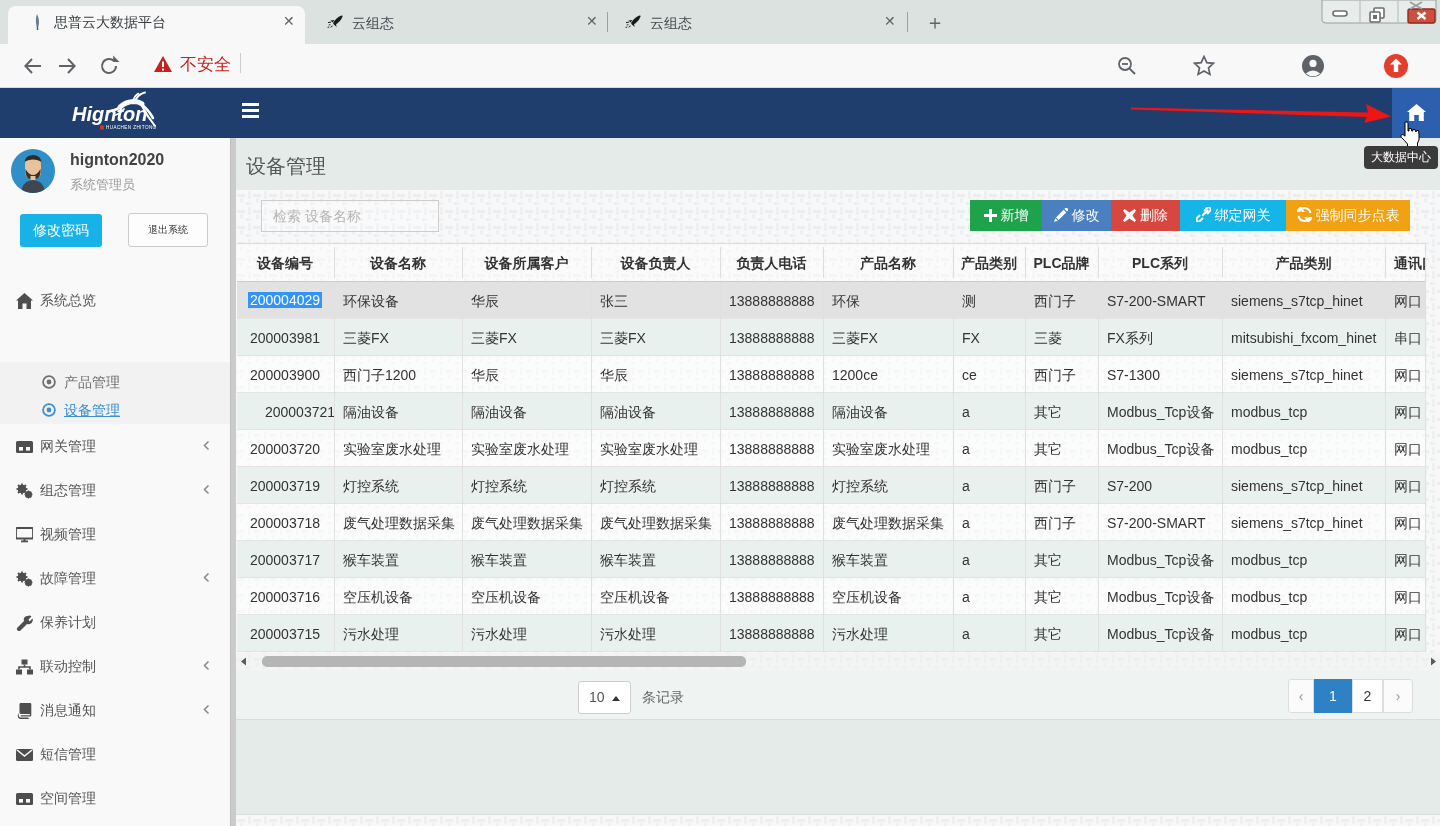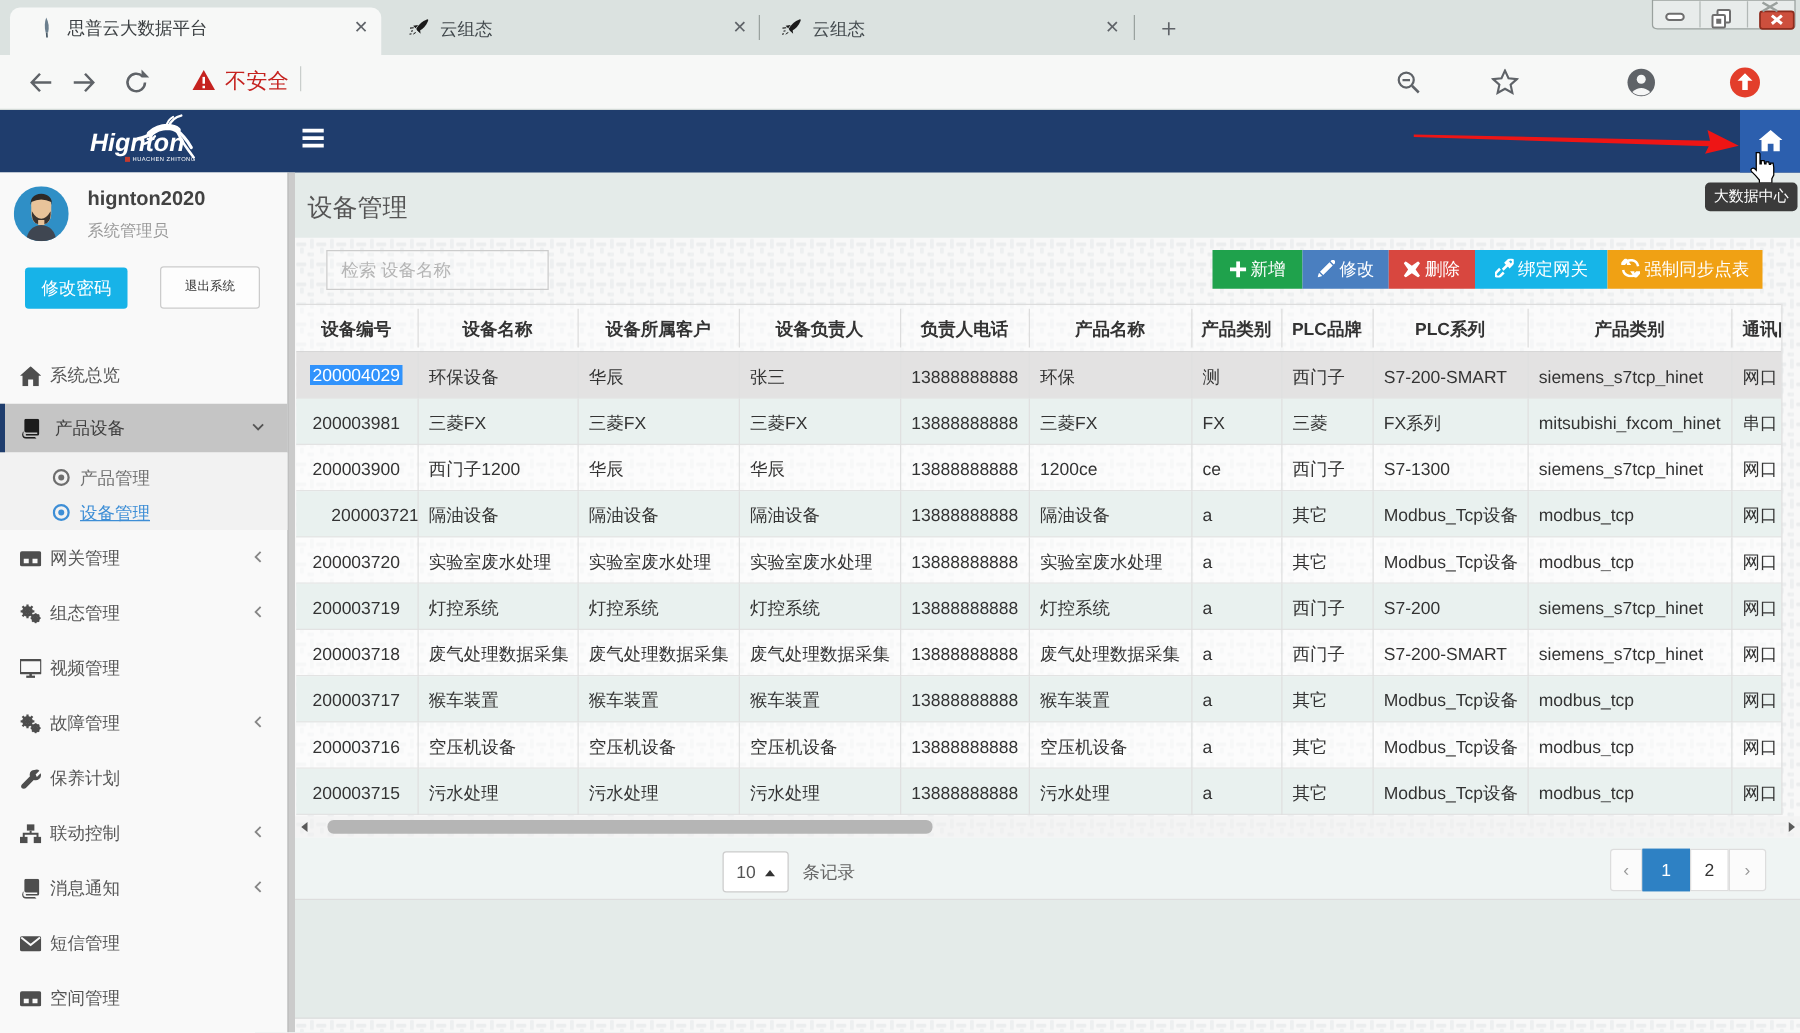--- a/index.html
+++ b/index.html
@@ -187,30 +187,20 @@
   <div class="abs" style="left:70px; top:151px; font-size:16px; font-weight:bold; color:#424242;">hignton2020</div>
   <div class="abs" style="left:70px; top:176px; font-size:13px; color:#9a9a9a;">系统管理员</div>
   <div class="abs" style="left:20px; top:214px; width:82px; height:33px; background:#17b3e8; border-radius:3px; color:#fff; font-size:14px; text-align:center; line-height:33px;">修改密码</div>
   <div class="abs" style="left:128px; top:213px; width:80px; height:34px; background:#fdfdfd; border:1px solid #ccc; border-radius:3px; color:#333; font-size:10px; text-align:center; line-height:32px;">退出系统</div>
 
   <div class="mi" style="top:279px;">
     <svg class="ic" viewBox="0 0 17 16">
         <path d="M8.5 0 L17 7.5 L15 7.5 L15 16 L10.5 16 L10.5 10.5 L6.5 10.5 L6.5 16 L2 16 L2 7.5 L0 7.5 Z" fill="#4e4e4e"></path>
       </svg>
     <span class="tx">系统总览</span>
-  </div>
-  <div class="mi" style="top:323px; height:39px; background:#c5c5c5; border-left:4px solid #1f3d6d;">
-    <svg class="ic" style="left:12px;" viewBox="0 0 17 16">
-        <path d="M3.5 1.2 Q3.5 0 4.7 0 L14 0 Q15.3 0 15.3 1.3 L15.3 12.2 Q15.3 13.4 14 13.4 L5 13.4 Q4.6 13.4 4.6 12.8 Q4.6 12.2 5 12.2 L13.8 12.2 L13.8 10.9 L4.9 10.9 Q3.5 10.9 3.5 9.5 Z" fill="#1c1c1c"></path>
-        <path d="M3.5 9.8 Q2.6 10.6 2.6 12.1 Q2.6 14.3 4.7 14.6 L12 14.6 L13.2 16 L5 16 Q2 16 1.7 12.8 Q1.6 10.6 3.5 9.8 Z" fill="#1c1c1c"></path>
-      </svg>
-    <span class="tx" style="color:#404040;">产品设备</span>
-    <svg class="chev" width="11" height="11" viewBox="0 0 11 11">
-        <path d="M1.5 3.5 L5.5 7.5 L9.5 3.5" stroke="#555" stroke-width="1.5" fill="none"></path>
-      </svg>
   </div>
   <div class="abs" style="left:0; top:362px; width:230px; height:62px; background:#f2f2f2;"></div>
   <div class="mi" style="top:368px; height:29px;">
     <svg class="ic" style="left:42px; width:14px; height:14px;" viewBox="0 0 14 14">
         <circle cx="7" cy="7" r="5.9" stroke="#6e6e6e" stroke-width="1.8" fill="none"></circle>
         <circle cx="7" cy="7" r="2.4" fill="#6e6e6e"></circle>
       </svg>
     <span class="tx" style="left:64px; color:#707070;">产品管理</span>
   </div>
   <div class="mi" style="top:396px; height:29px;">

